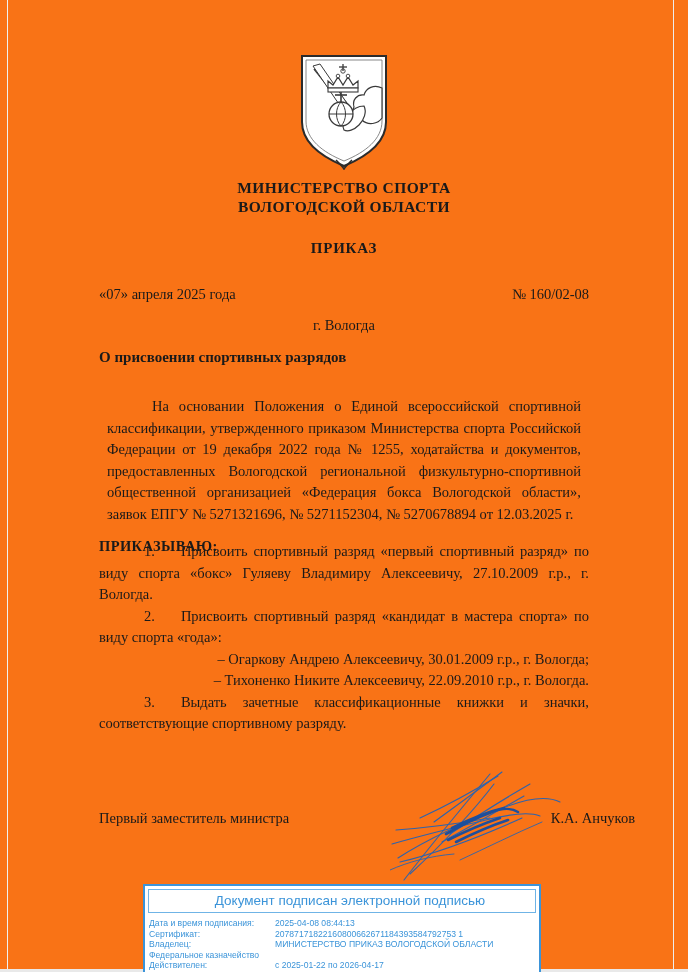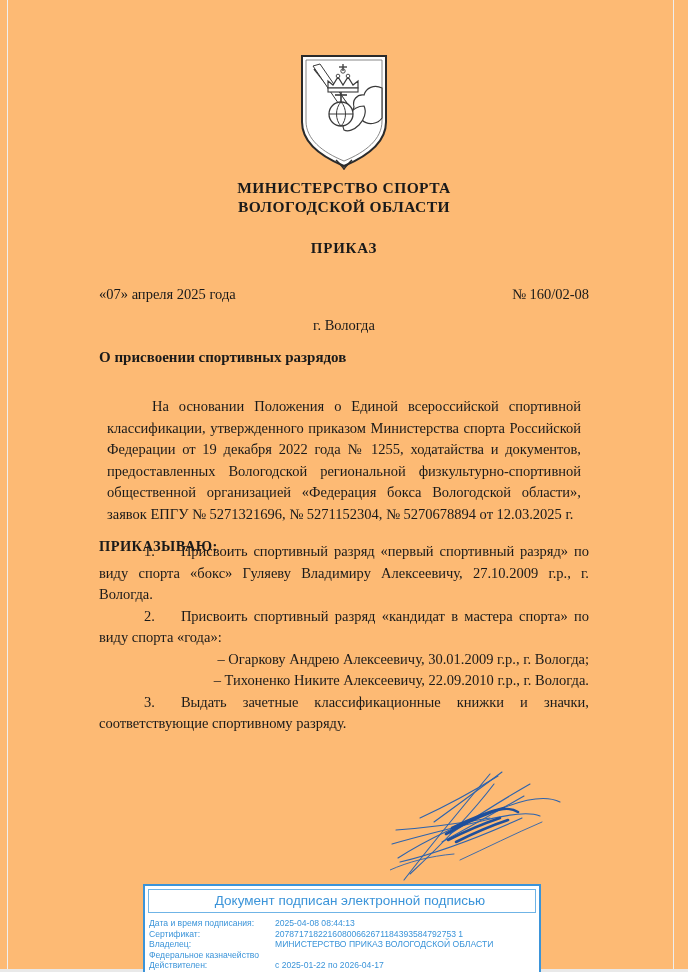--- a/index.html
+++ b/index.html
@@ -16,21 +16,21 @@
     font-family: "Liberation Serif", "DejaVu Serif", serif;
     color: #1a1a1a;
   }
 
   
   .page {
     position: absolute;
     left: 0; top: 0;
     width: 688px;
     height: 972px;
-    background: #fdba74;
+    background: #f97316;
     box-sizing: border-box;
   }
   .page-edge-left {
     position: absolute;
     left: 7px; top: 0;
     width: 1px; height: 972px;
     background: #f0f0f0;
   }
   .page-edge-right {
     position: absolute;
@@ -311,20 +311,24 @@
         <path d="M58 78 C74 70 92 62 110 56"></path>
         <path d="M62 66 C78 58 96 50 114 46"></path>
         <path d="M66 80 C82 72 100 64 118 58"></path>
       </g>
       <g fill="none" stroke="#2d63ad" stroke-width="0.9" stroke-linecap="round">
         <path d="M0 108 C18 100 40 94 64 92"></path>
         <path d="M70 98 C96 86 124 72 152 60"></path>
       </g>
     </svg>
 
+    <div class="sign-row">
+      <span>Первый заместитель министра</span>
+      <span>К.А. Анчуков</span>
+    </div>
 
     <div class="estamp">
       <div class="estamp-title-box">Документ подписан электронной подписью</div>
       <div class="estamp-body">
 
         <div class="estamp-row">
           <span class="estamp-label">Дата и время подписания:</span>
           <span class="estamp-value">2025-04-08 08:44:13</span>
         </div>
 

